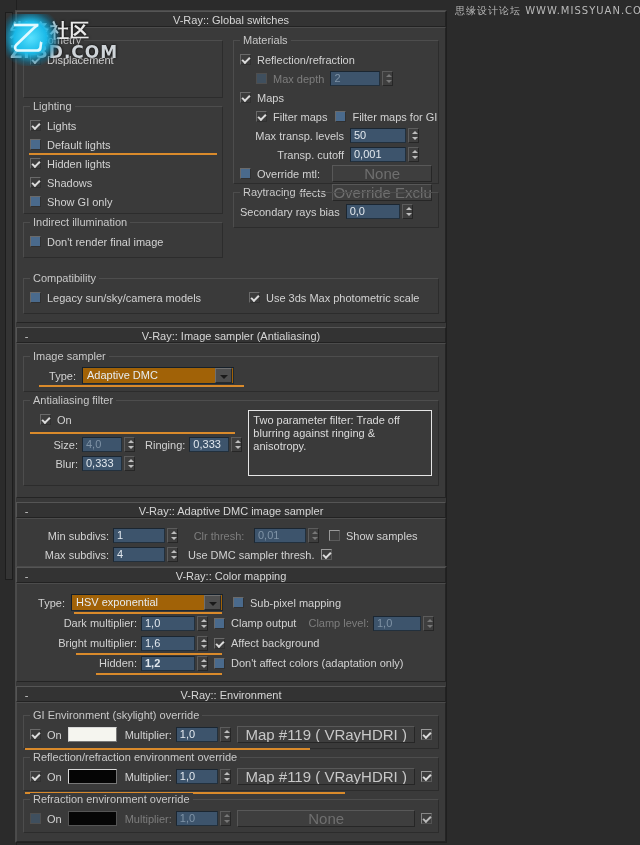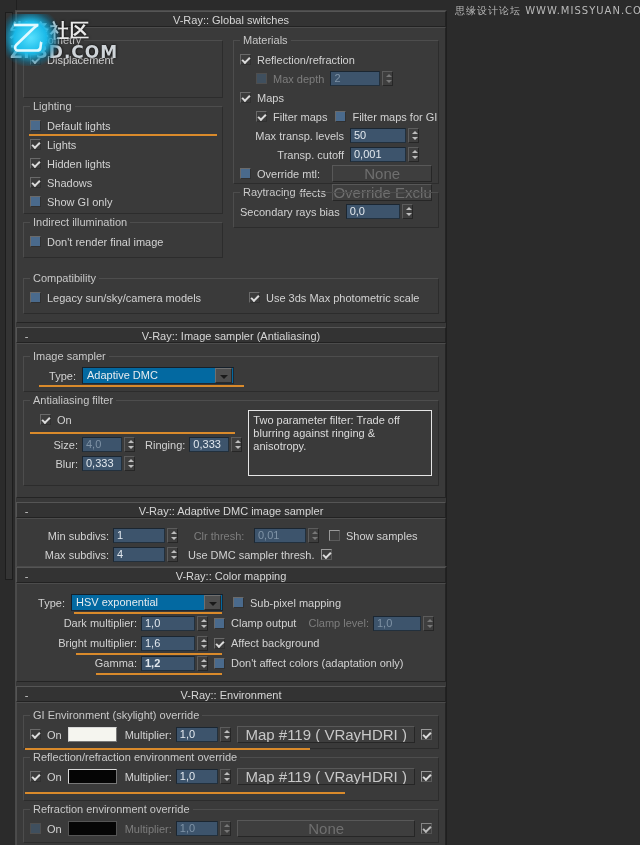--- a/index.html
+++ b/index.html
@@ -153,21 +153,21 @@
     border-left:3px solid transparent; border-right:3px solid transparent;
   }
   .spin:before{ top:2px; border-bottom:3px solid #bdbdbd; }
   .spin:after{ bottom:2px; border-top:3px solid #bdbdbd; }
   .spin.dis:before{ border-bottom-color:#777; }
   .spin.dis:after{ border-top-color:#777; }
 
   
   .dd{
     height:17px; display:flex; align-items:center;
-    background:#0369a1; color:#e6ebef;
+    background:#a16207; color:#e6ebef;
     border:1px solid #1d2832; border-top-color:#16202a; border-left-color:#16202a;
     padding:0 0 0 4px; position:relative;
   }
   .dd .dd-txt{ flex:1 1 auto; line-height:15px; white-space:nowrap; overflow:hidden; }
   .dd .dd-btn{
     width:17px; height:15px; flex:0 0 17px; margin:0 1px 0 0;
     background:#4e4e4e;
     border:1px solid #6f6f6f; border-right-color:#2a2a2a; border-bottom-color:#2a2a2a;
     position:relative;
   }
@@ -242,28 +242,28 @@
           <div class="gbox" style="margin-top:7px;height:58px;">
             <span class="legend">Geometry</span>
             <div class="row">
               <span class="cb on"></span>
               <span class="lbl">Displacement</span>
             </div>
           </div>
 
           <div class="gbox" style="height:108px;">
             <span class="legend">Lighting</span>
+            <div class="row">
+              <span class="cb on"></span>
+              <span class="lbl">Lights</span>
+            </div>
             <div class="row" style="position:relative;">
               <span class="cb"></span>
               <span class="lbl">Default lights</span>
               <span class="uline" style="left:-1px;right:-1px;bottom:-1px;"></span>
-            </div>
-            <div class="row">
-              <span class="cb on"></span>
-              <span class="lbl">Lights</span>
             </div>
             <div class="row">
               <span class="cb on"></span>
               <span class="lbl">Hidden lights</span>
             </div>
             <div class="row">
               <span class="cb on"></span>
               <span class="lbl">Shadows</span>
             </div>
             <div class="row">
@@ -472,21 +472,21 @@
       <div class="row" style="position:relative;height:20px;">
         <span class="lbl mr4" style="width:116px;text-align:right;">Bright multiplier:</span>
         <span class="num" style="width:54px;">1,6</span>
         <span class="spin"></span>
         <span class="cb on ml6"></span>
         <span class="lbl">Affect background</span>
         <span class="uline" style="left:55px;width:146px;bottom:-2px;"></span>
       </div>
 
       <div class="row" style="position:relative;height:20px;">
-        <span class="lbl mr4" style="width:116px;text-align:right;">Gamma:</span>
+        <span class="lbl mr4" style="width:116px;text-align:right;">Hidden:</span>
         <span class="num" style="width:54px;font-weight:bold;">1,2</span>
         <span class="spin"></span>
         <span class="cb ml6"></span>
         <span class="lbl">Don't affect colors (adaptation only)</span>
         <span class="uline" style="left:75px;width:126px;bottom:-2px;"></span>
       </div>
     </div>
   </div>
 
   <div class="rollout">
@@ -504,21 +504,21 @@
           <span class="swatch" style="background:#f5f5ef;"></span>
           <span class="lbl mr4 ml8">Multiplier:</span>
           <span class="num" style="width:48px;">1,0</span>
           <span class="spin"></span>
           <span class="btn mapbtn ml6" style="width:205px;">Map #119  ( VRayHDRI )</span>
           <span class="cb on lite ml6" style="margin-right:0;"></span>
           <span class="uline" style="left:-5px;width:285px;bottom:-6px;"></span>
         </div>
       </div>
 
-      <div class="gbox" style="height:44px;">
+      <div class="gbox" style="height:34px;">
         <span class="legend">Reflection/refraction environment override</span>
         <div class="row" style="position:relative;">
           <span class="cb on"></span>
           <span class="lbl mr6">On</span>
           <span class="swatch" style="background:#050505;"></span>
           <span class="lbl mr4 ml8">Multiplier:</span>
           <span class="num" style="width:48px;">1,0</span>
           <span class="spin"></span>
           <span class="btn mapbtn ml6" style="width:205px;">Map #119  ( VRayHDRI )</span>
           <span class="cb on lite ml6" style="margin-right:0;"></span>

